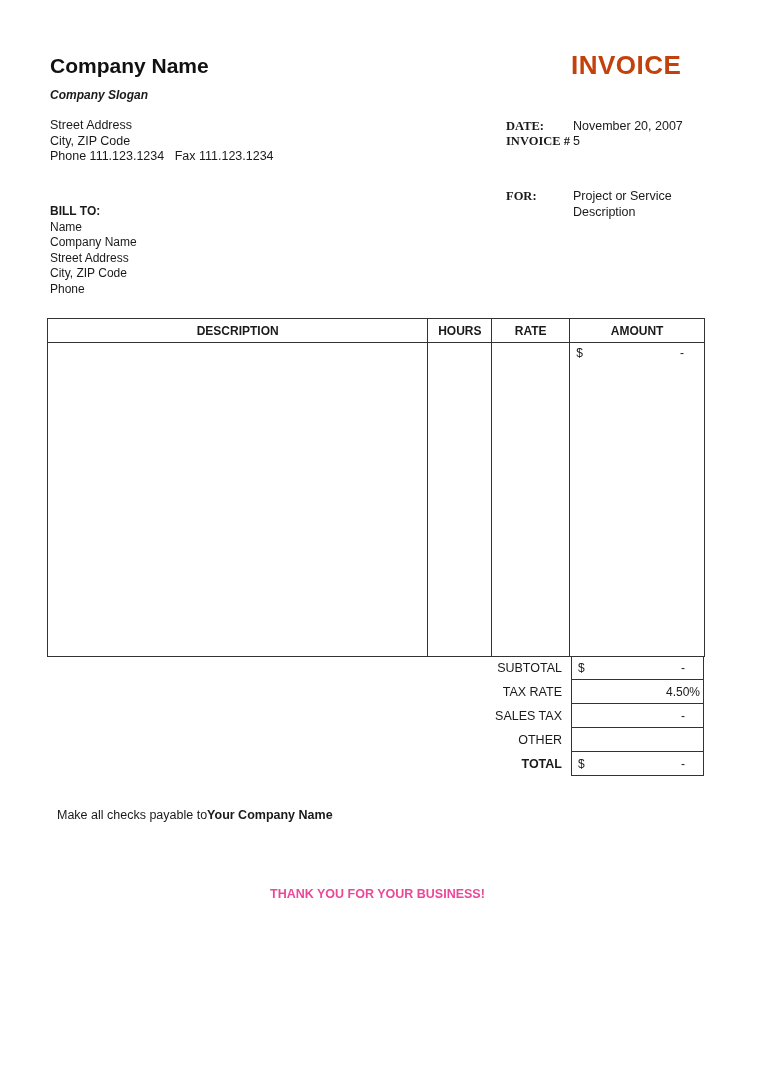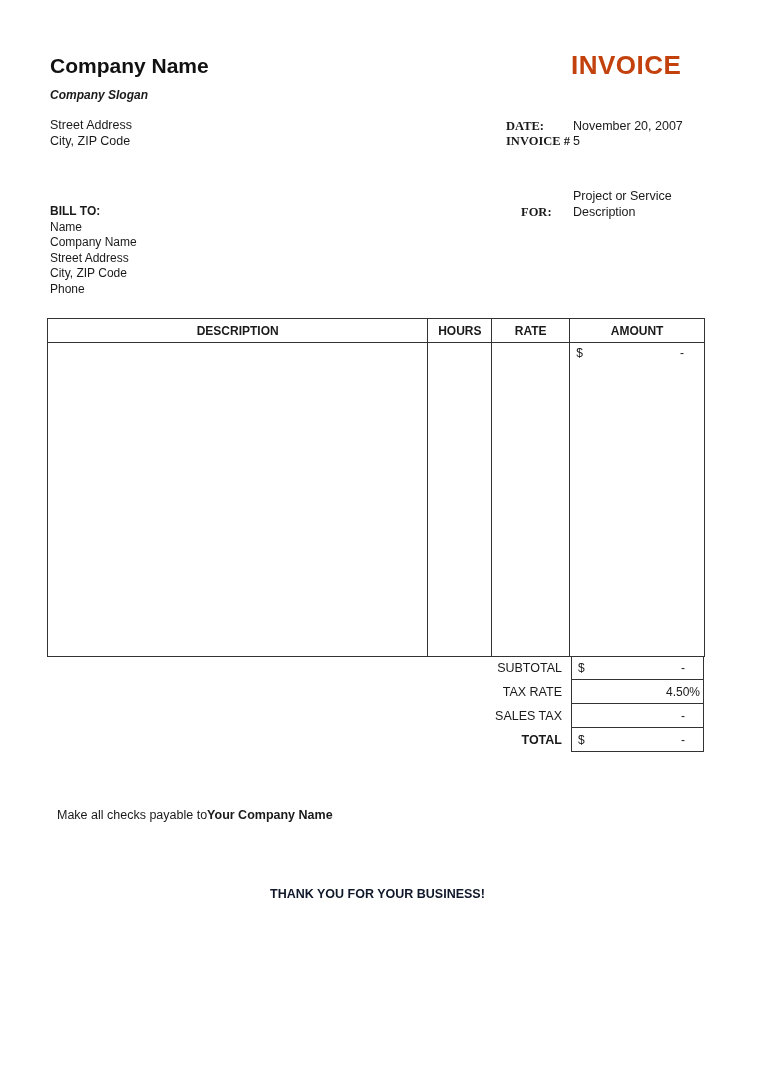--- a/index.html
+++ b/index.html
@@ -30,39 +30,40 @@
   .srow { display: flex; height: 24px; }
   .slabel { width: 122px; text-align: right; padding-right: 9px; line-height: 24px; }
   .sbox { width: 133px; border: 1px solid #333; border-top: none; box-sizing: border-box;
           display: flex; justify-content: space-between; align-items: center; padding: 0 18px 0 6px; font-size: 12px; }
   .sbox.right { justify-content: flex-end; padding-right: 3px; }
   .srow.first .sbox { border-top: 1px solid #333; }
   .total .slabel { font-weight: bold; }
 
   .checks { left: 57px; top: 808px; font-size: 12.5px; }
   .checks b { font-weight: bold; }
-  .thanks { left: 270px; top: 887px; font-size: 12.5px; font-weight: bold; color: #0f172a; }
+  .thanks { left: 270px; top: 887px; font-size: 12.5px; font-weight: bold; color: #ec4899; }
 </style>
 </head>
 <body>
 
 <div class="abs company-name">Company Name</div>
 <div class="abs slogan">Company Slogan</div>
 <div class="abs addr">
   <div>Street Address</div>
   <div>City, ZIP Code</div>
+  <div>Phone 111.123.1234   Fax 111.123.1234</div>
 </div>
 
 <div class="abs invoice-title">INVOICE</div>
 
 <div class="abs meta-label" style="left:506px; top:119px;">DATE:</div>
 <div class="abs meta-value" style="left:573px; top:119px;">November 20, 2007</div>
 <div class="abs meta-label" style="left:506px; top:134px;">INVOICE #</div>
 <div class="abs meta-value" style="left:573px; top:134px;">5</div>
-<div class="abs meta-label" style="left:506px; top:205px;margin-left:15px;">FOR:</div>
+<div class="abs meta-label" style="left:506px; top:189px;">FOR:</div>
 <div class="abs meta-value" style="left:573px; top:189px; line-height:15.5px;">
   <div>Project or Service</div>
   <div>Description</div>
 </div>
 
 <div class="abs bill">
   <div class="hdr">BILL TO:</div>
   <div>Name</div>
   <div>Company Name</div>
   <div>Street Address</div>
@@ -107,20 +108,26 @@
     <div class="sbox right">
       <span>4.50%</span>
     </div>
   </div>
   <div class="srow">
     <div class="slabel">SALES TAX</div>
     <div class="sbox right" style="padding-right:18px;">
       <span>-</span>
     </div>
   </div>
+  <div class="srow">
+    <div class="slabel">OTHER</div>
+    <div class="sbox right">
+      <span></span>
+    </div>
+  </div>
   <div class="srow total">
     <div class="slabel">TOTAL</div>
     <div class="sbox">
       <span>$</span>
       <span>-</span>
     </div>
   </div>
 </div>
 
 <div class="abs checks">

